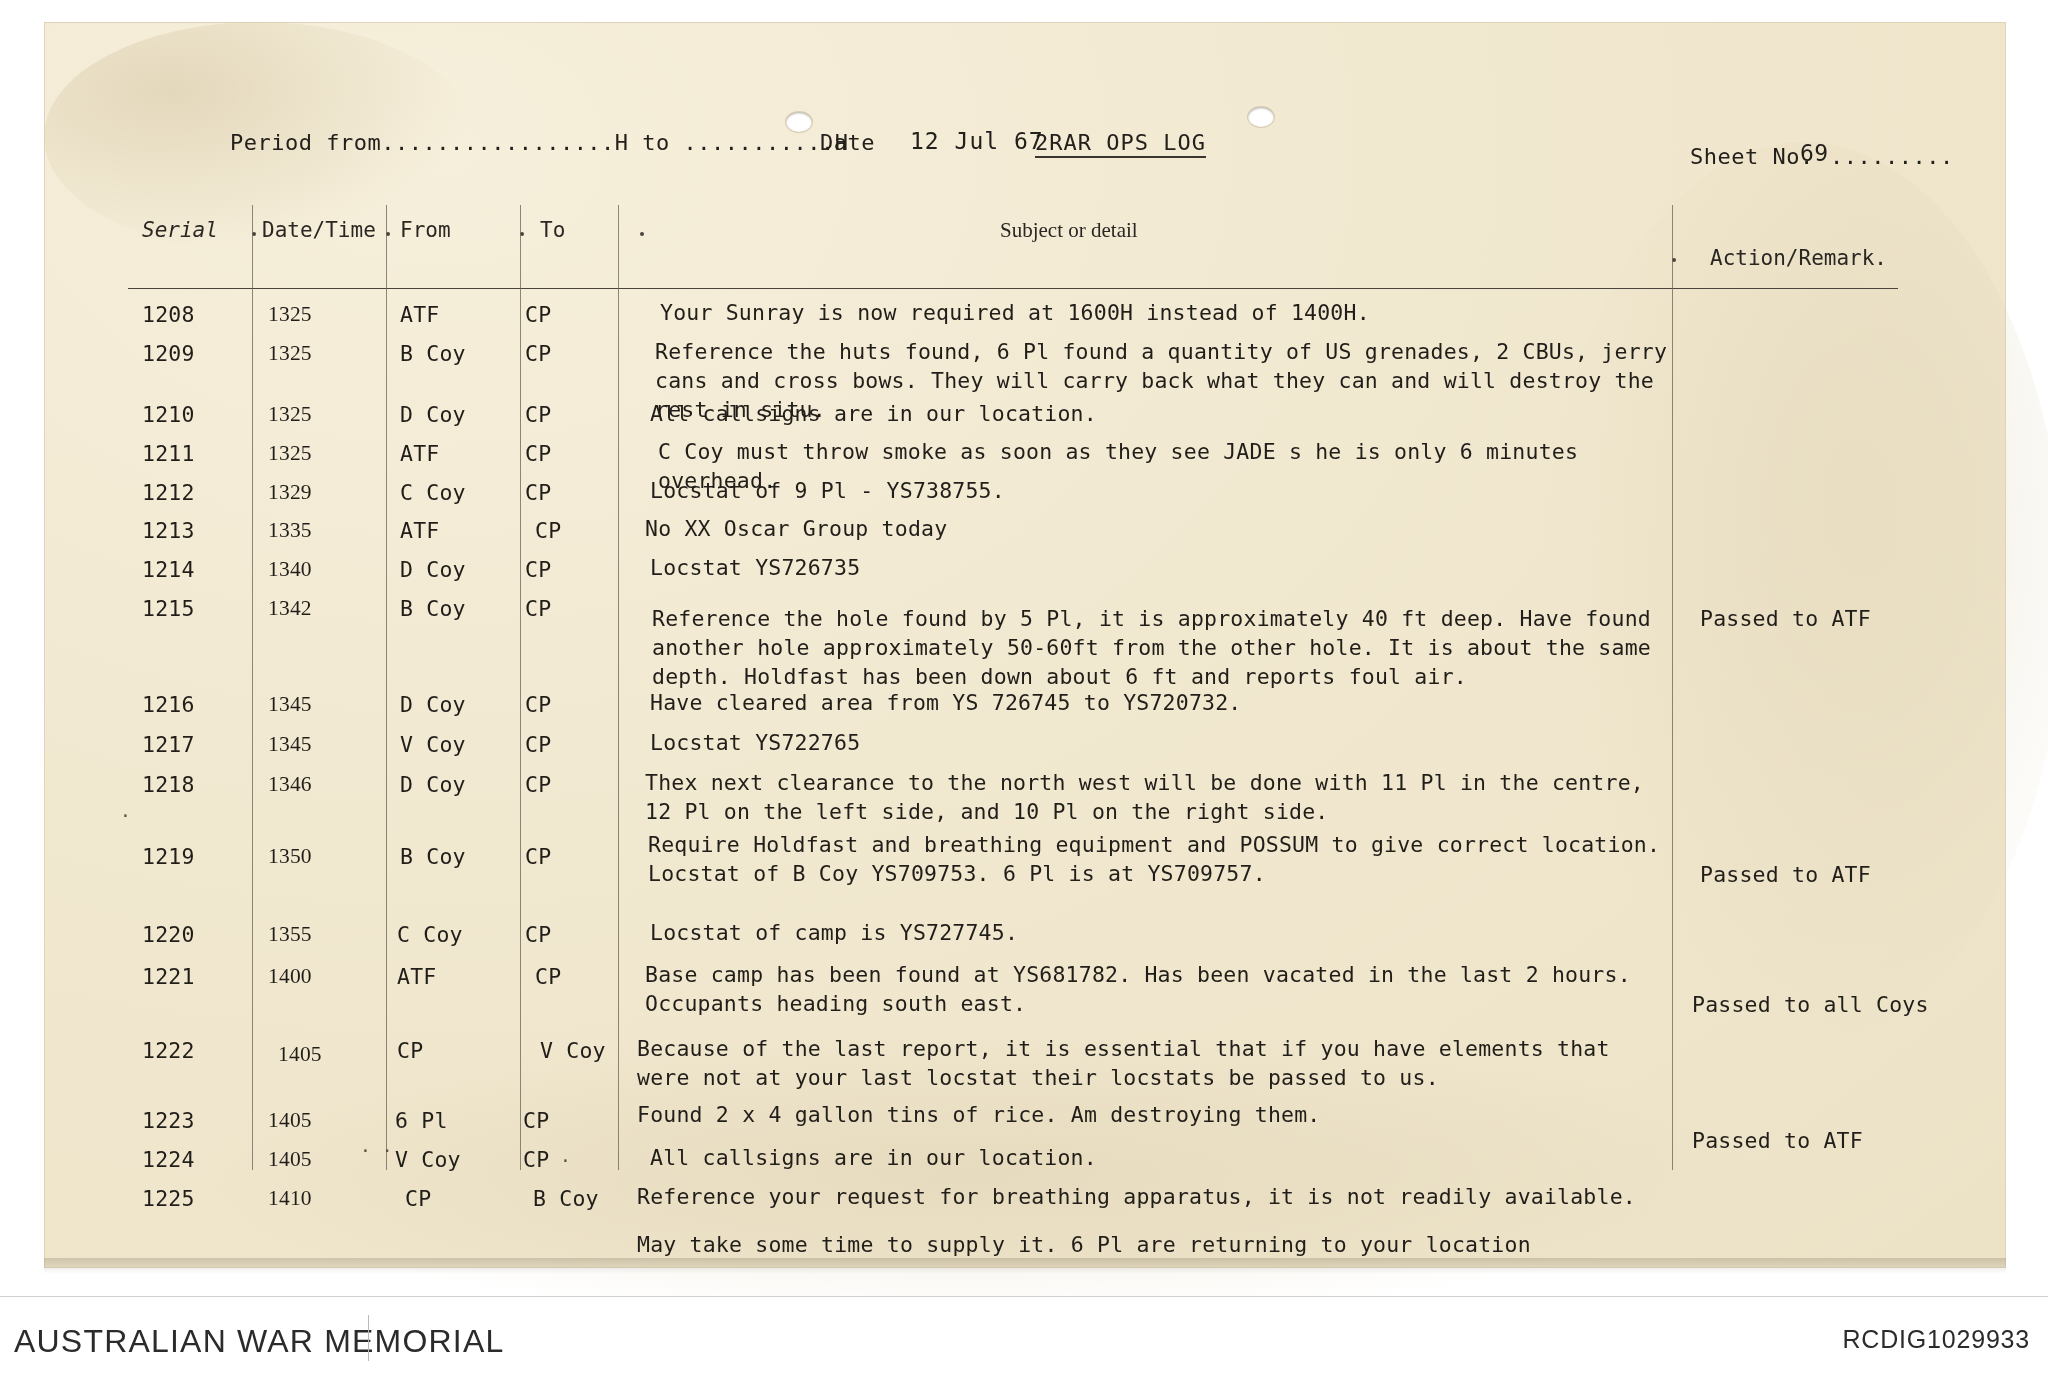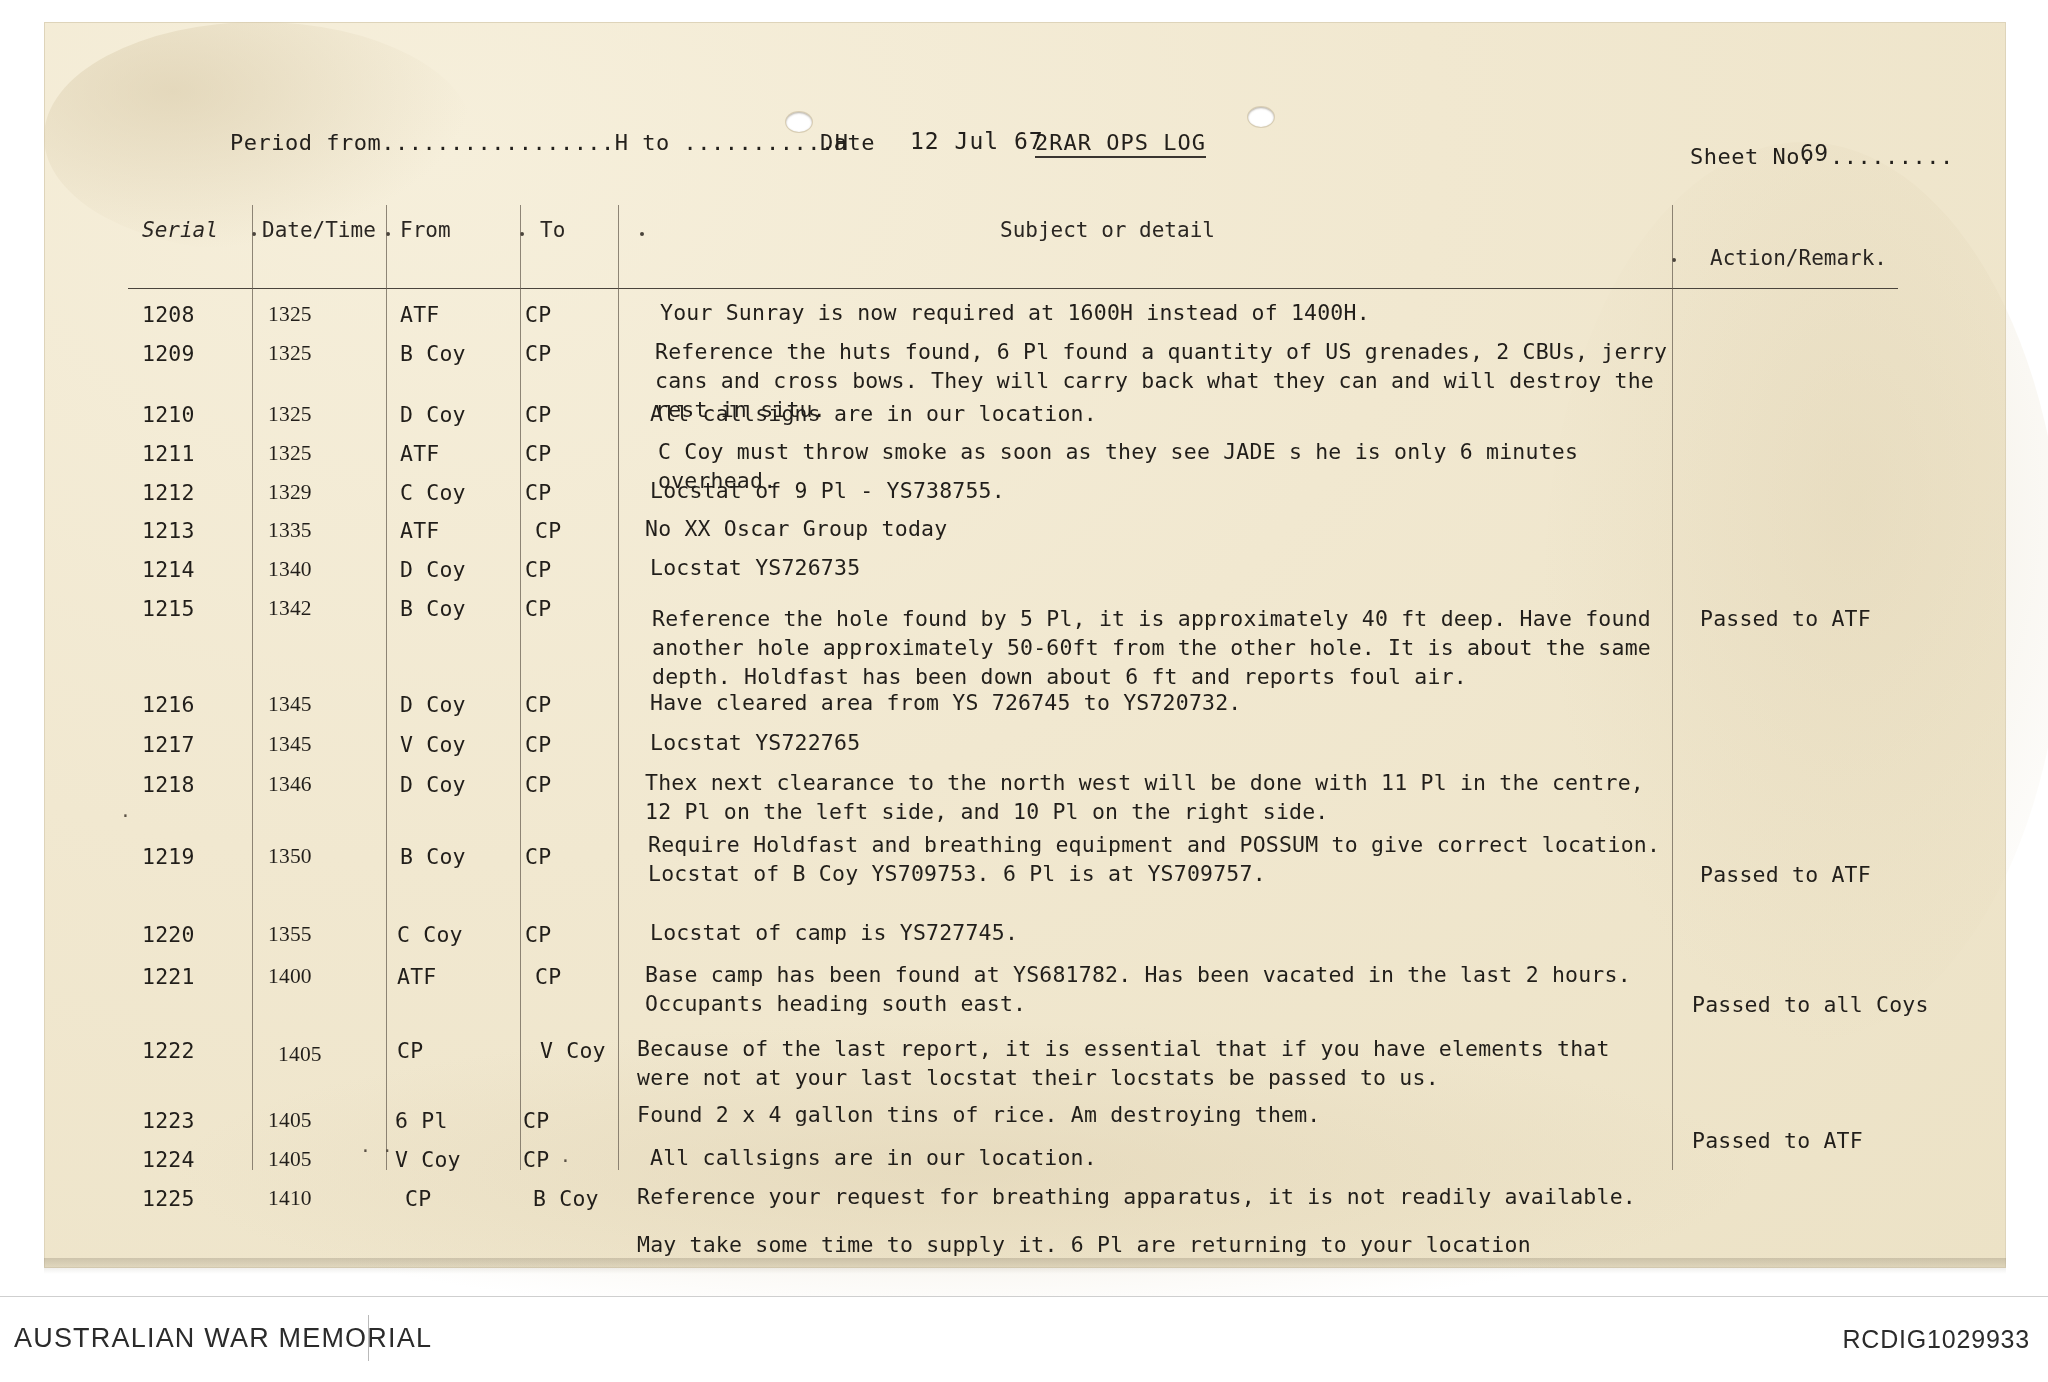--- a/index.html
+++ b/index.html
@@ -110,21 +110,21 @@
     width: 100%;
     height: 34px;
     font-size: 21px;
     color: #2a2622;
   }
   .colhdr { position: absolute; white-space: nowrap; }
   #col-serial { left: 142px; font-style: italic; }
   #col-datetime { left: 262px; }
   #col-from { left: 400px; }
   #col-to { left: 540px; }
-  #col-subject { left: 1000px; }
+  #col-subject { left: 1000px; font-family: Liberation Serif, serif; }
   #col-action { left: 1710px; top: 28px; }
 
   
   #header-rule {
     position: absolute;
     left: 128px; top: 288px;
     width: 1770px; height: 0;
     border-top: 1.5px solid #4a443c;
   }
 
@@ -187,21 +187,21 @@
   }
   #footer-inner {
     position: absolute;
     left: 0; top: 0;
     width: 100%; height: 100%;
   }
   #museum-name {
     position: absolute;
     left: 14px; top: 26px;
     font-family: "Liberation Sans", sans-serif;
-    font-size: 27px;
+    font-size: 32px;
     letter-spacing: 1.2px;
     color: #2b2b2b;
   }
   #footer-divider {
     position: absolute;
     left: 368px; top: 18px;
     width: 0; height: 46px;
     border-left: 1px solid #b9b9b9;
   }
   #record-id {

